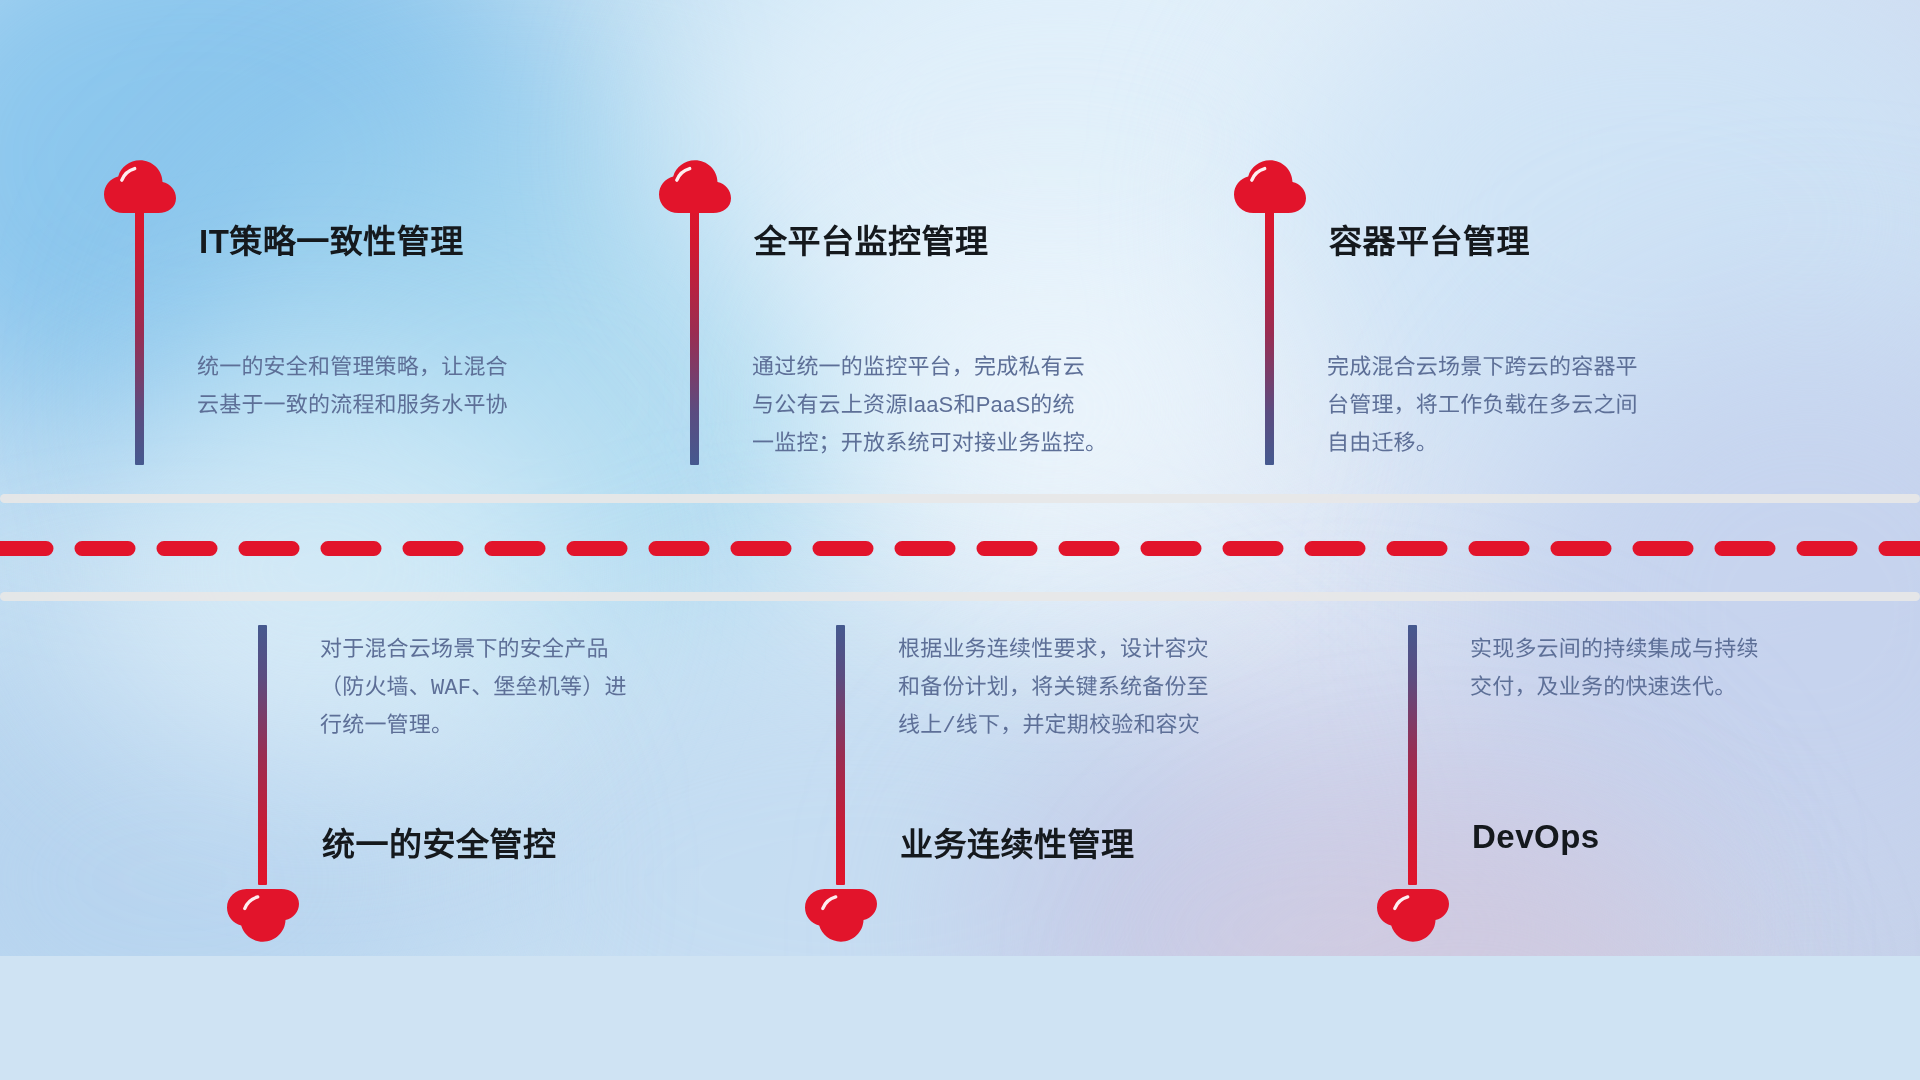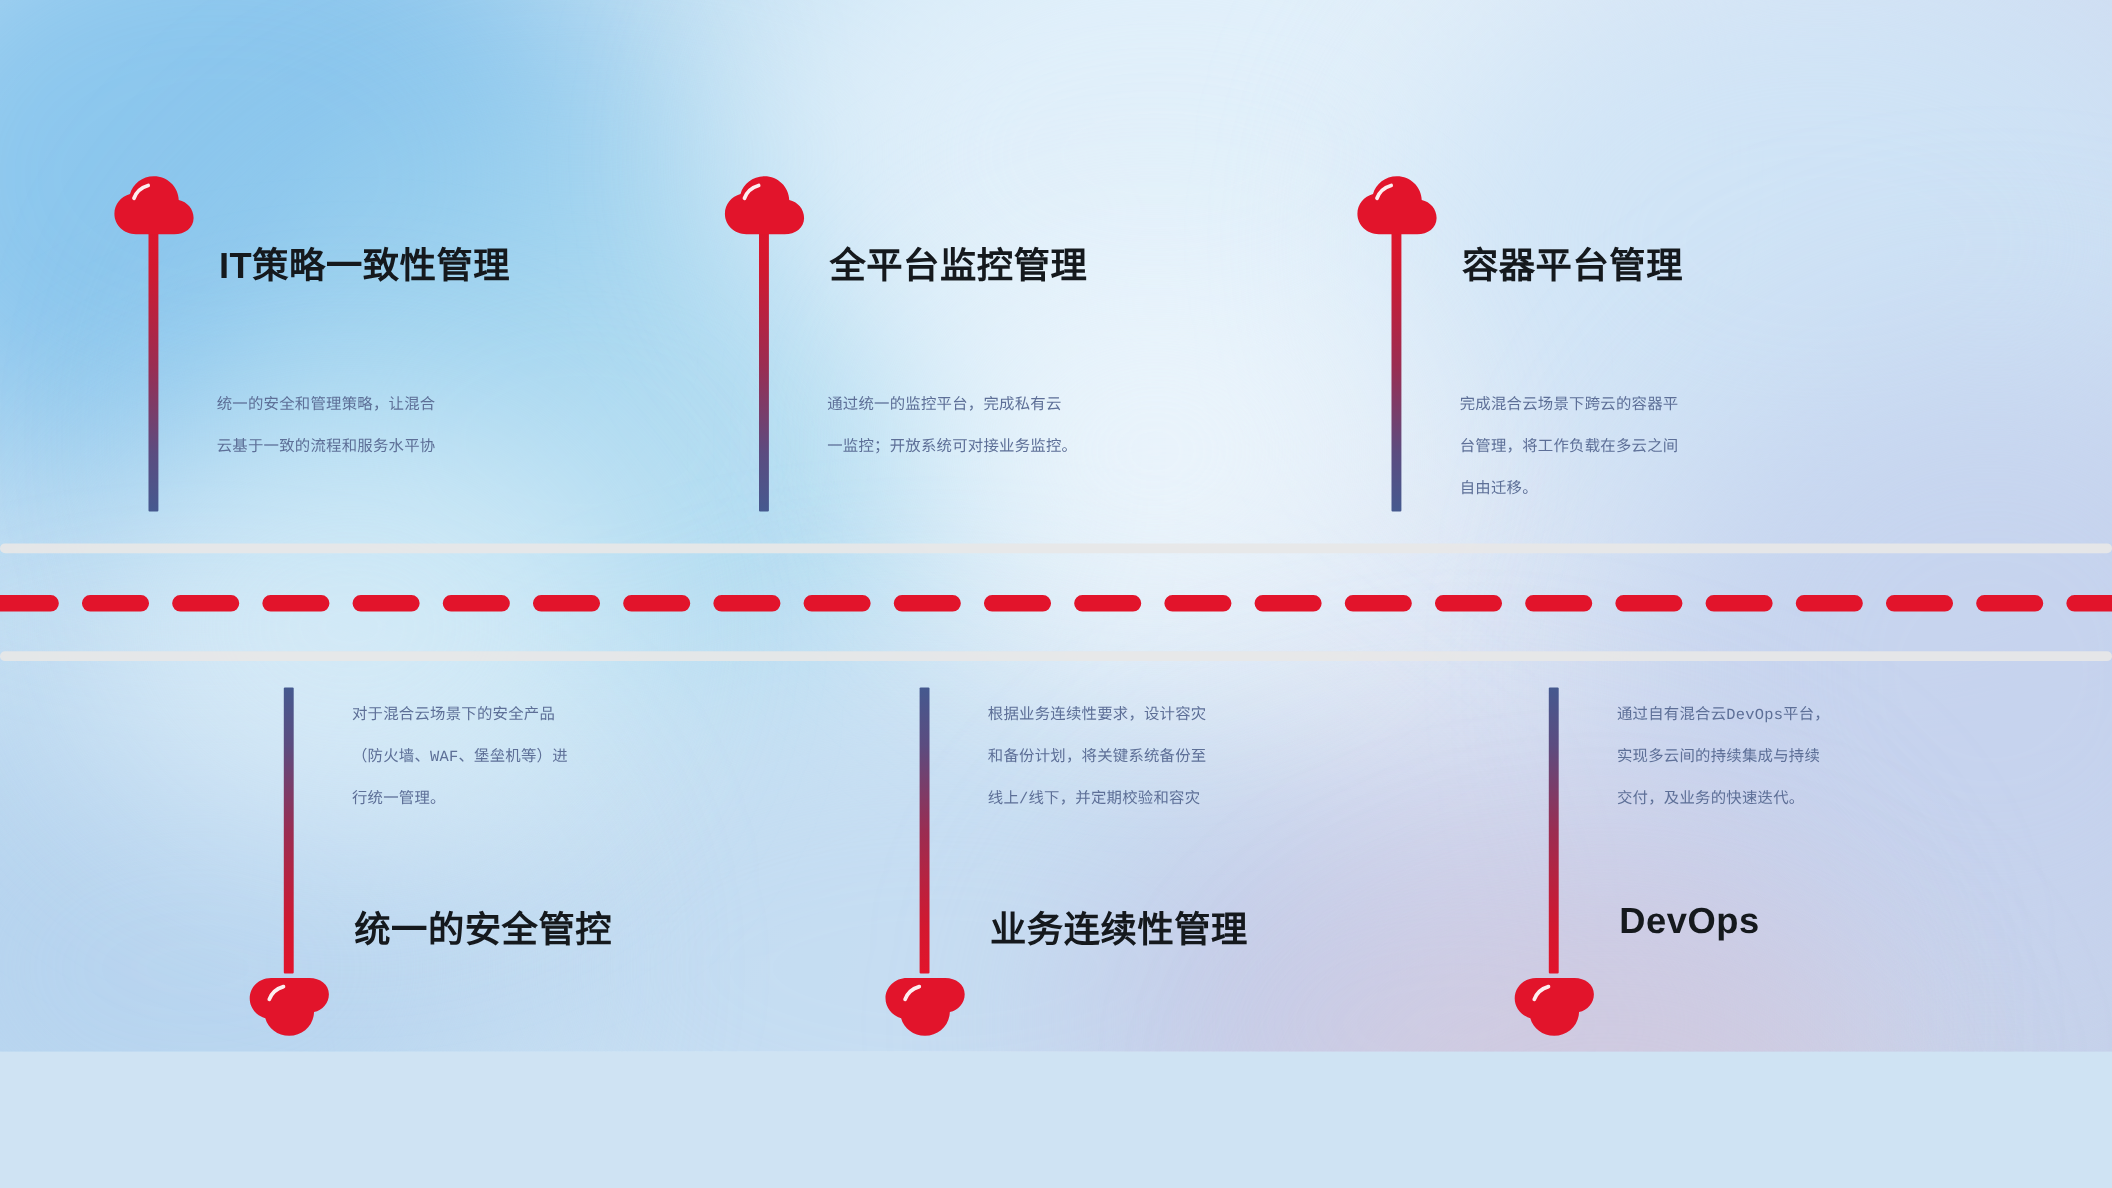--- a/index.html
+++ b/index.html
@@ -98,21 +98,21 @@
     position: absolute;
     font-size: 33px;
     font-weight: 700;
     color: #15191d;
     letter-spacing: .5px;
     white-space: nowrap;
   }
 
   .body-text {
     position: absolute;
-    font-size: 14px;
+    font-size: 22px;
     line-height: 38px;
     color: #5d6f97;
     letter-spacing: .2px;
   }
   .body-text .ln { display: block; white-space: nowrap; }
 
   
   .item.up   .stem      { top: 200px; height: 265px; }
   .item.up   .cloud-pin { top: 158px; left: -32px; }
   .item.up   .heading   { top: 215px; left: 64px; }
@@ -162,20 +162,21 @@
 
   <div class="item up" style="left:690px;">
     <div class="stem"></div>
     <svg class="cloud-pin" viewBox="0 0 74 56">
       <path d="M20.5 55C9.6 55 1 46.7 1 36.4c0-8.6 6-15.9 14.2-18C17.7 9.3 26.4 2.3 36.9 2.3c12.3 0 22.3 9.6 22.6 21.6 7.7 1.6 13.5 8.3 13.5 16.3C73 49.3 65 55 55.3 55H20.5z" fill="#e2142b"></path>
       <path d="M18.8 22.2c2.1-5.6 6.9-9.9 12.9-11.6" fill="none" stroke="#ffffff" stroke-width="3.4" stroke-linecap="round" opacity=".93"></path>
     </svg>
     <div class="heading">全平台监控管理</div>
     <div class="body-text">
       <span class="ln">通过统一的监控平台，完成私有云</span>
+      <span class="ln">与公有云上资源IaaS和PaaS的统</span>
       <span class="ln">一监控；开放系统可对接业务监控。</span>
     </div>
   </div>
 
   <div class="item up" style="left:1265px;">
     <div class="stem"></div>
     <svg class="cloud-pin" viewBox="0 0 74 56">
       <path d="M20.5 55C9.6 55 1 46.7 1 36.4c0-8.6 6-15.9 14.2-18C17.7 9.3 26.4 2.3 36.9 2.3c12.3 0 22.3 9.6 22.6 21.6 7.7 1.6 13.5 8.3 13.5 16.3C73 49.3 65 55 55.3 55H20.5z" fill="#e2142b"></path>
       <path d="M18.8 22.2c2.1-5.6 6.9-9.9 12.9-11.6" fill="none" stroke="#ffffff" stroke-width="3.4" stroke-linecap="round" opacity=".93"></path>
     </svg>
@@ -222,19 +223,18 @@
   <div class="item down" style="left:1408px;">
     <div class="stem"></div>
     <svg class="cloud-pin" viewBox="0 0 74 56">
       <g transform="translate(0,56) scale(1,-1)">
         <path d="M20.5 55C9.6 55 1 46.7 1 36.4c0-8.6 6-15.9 14.2-18C17.7 9.3 26.4 2.3 36.9 2.3c12.3 0 22.3 9.6 22.6 21.6 7.7 1.6 13.5 8.3 13.5 16.3C73 49.3 65 55 55.3 55H20.5z" fill="#e2142b"></path>
       </g>
       <path d="M18.8 20.5c2.1-5.6 6.9-9.9 12.9-11.6" fill="none" stroke="#ffffff" stroke-width="3.4" stroke-linecap="round" opacity=".93"></path>
     </svg>
     <div class="heading">DevOps</div>
     <div class="body-text">
-      <span class="ln">通过自有混合云DevOps平台，</span>
       <span class="ln">实现多云间的持续集成与持续</span>
       <span class="ln">交付，及业务的快速迭代。</span>
     </div>
   </div>
 
 </div>
 
 </body></html>

